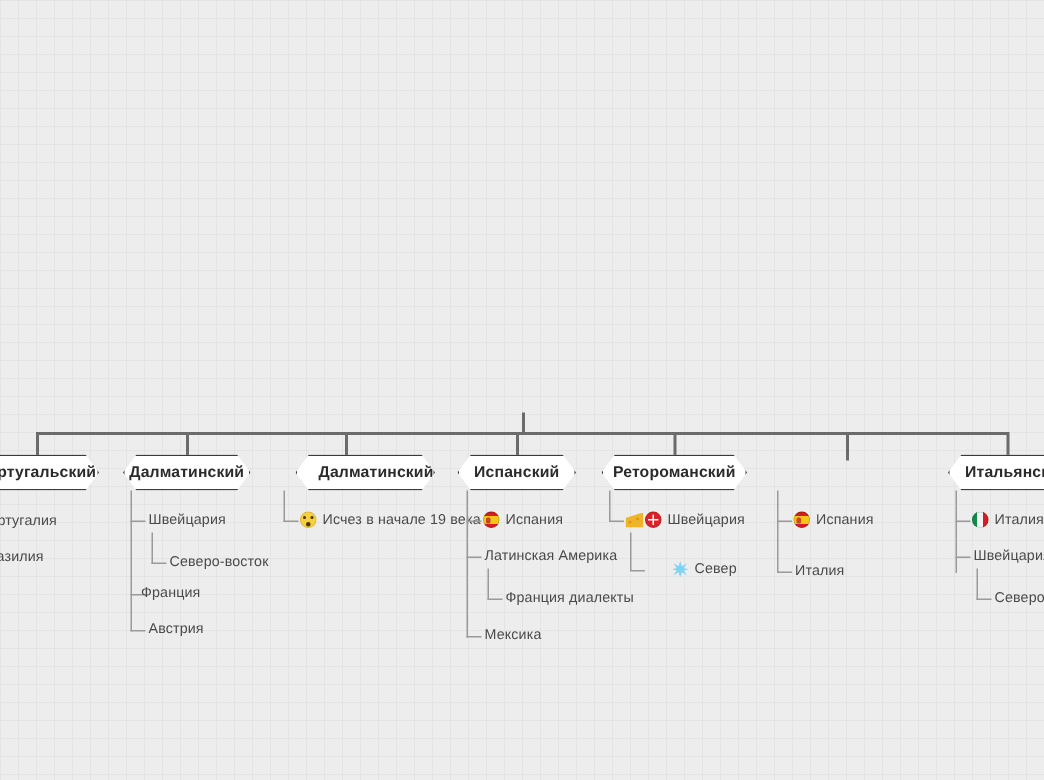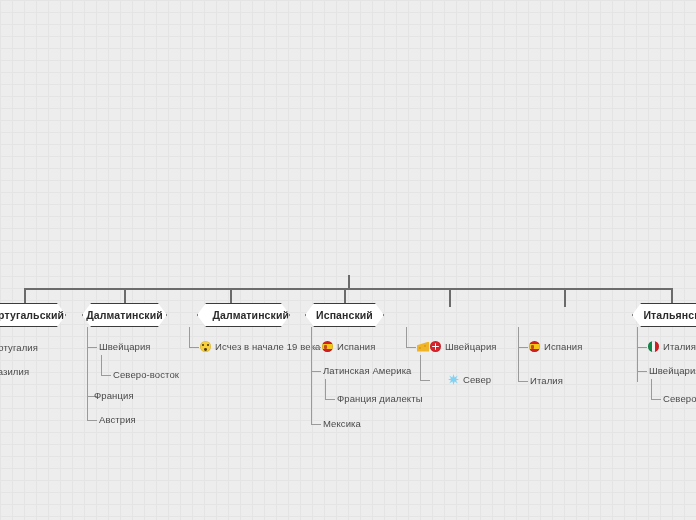--- a/index.html
+++ b/index.html
@@ -208,20 +208,23 @@
   </div>
 
   <div class="branch-node" style="left:197px; top:303px; width:93px;justify-content:flex-end;">
     <span>Далматинский</span>
   </div>
 
   <div class="branch-node" style="left:305px; top:303px; width:79px;text-align:center;">
     <span>Испанский</span>
   </div>
 
+  <div class="branch-node" style="left:401px; top:303px; width:97px;">
+    <span>Ретороманский</span>
+  </div>
 
 
   <div class="branch-node" style="left:632px; top:303px; width:92px;">
     <span>Итальянский</span>
   </div>
 
   <div class="leaf" style="left:-14px; top:343px;">
     <span>Португалия</span>
   </div>
 

